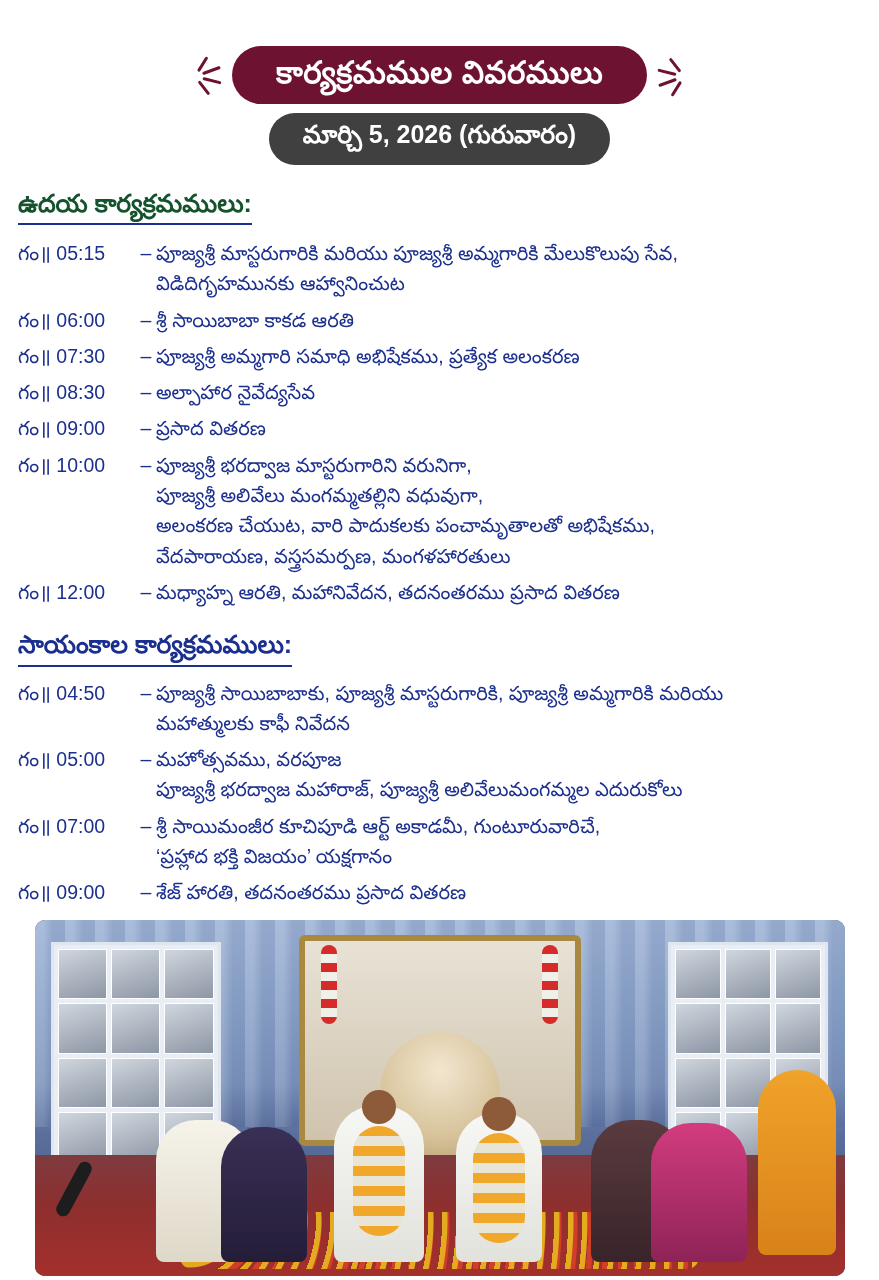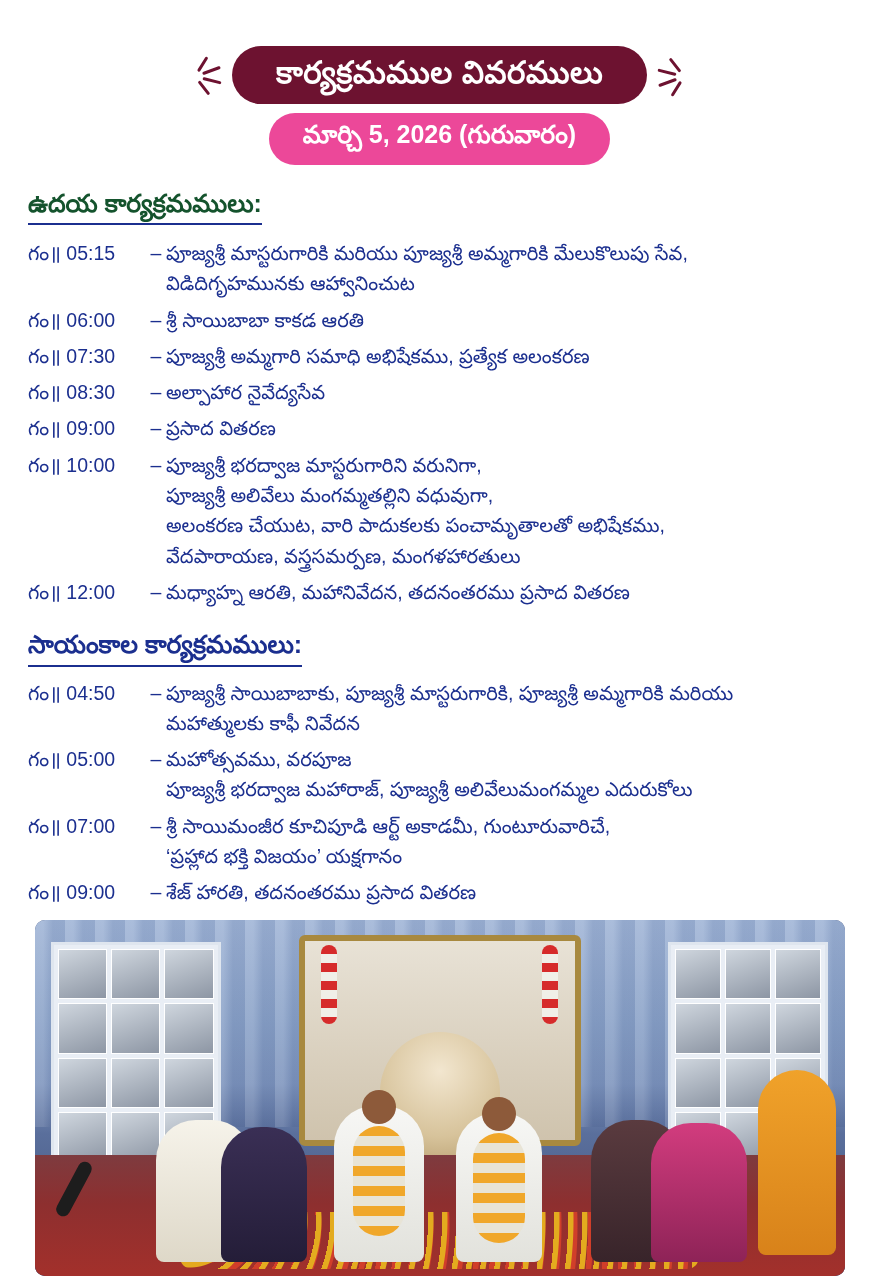--- a/index.html
+++ b/index.html
@@ -13,21 +13,21 @@
     font-family: "Liberation Sans", sans-serif;
     color: #1b2a6b;
     position: relative;
     overflow: hidden;
   }
   .page {
     width: 879px;
     height: 923px;
     position: relative;
     box-sizing: border-box;
-    padding: 0 28px;
+    padding: 0 18px;
   }
 
   
   .header-wrap {
     padding-top: 46px;
     display: flex;
     flex-direction: column;
     align-items: center;
   }
   .title-row {
@@ -66,21 +66,21 @@
     color: #ffffff;
     border-radius: 30px;
     padding: 9px 44px 13px 44px;
     font-size: 31px;
     font-weight: bold;
     letter-spacing: 0.5px;
     line-height: 1.15;
     white-space: nowrap;
   }
   .date-pill {
-    background: #ec4899;
+    background: #404040;
     color: #ffffff;
     border-radius: 26px;
     padding: 7px 34px 10px 34px;
     font-size: 25px;
     font-weight: bold;
     margin-top: 9px;
     white-space: nowrap;
   }
 
   

